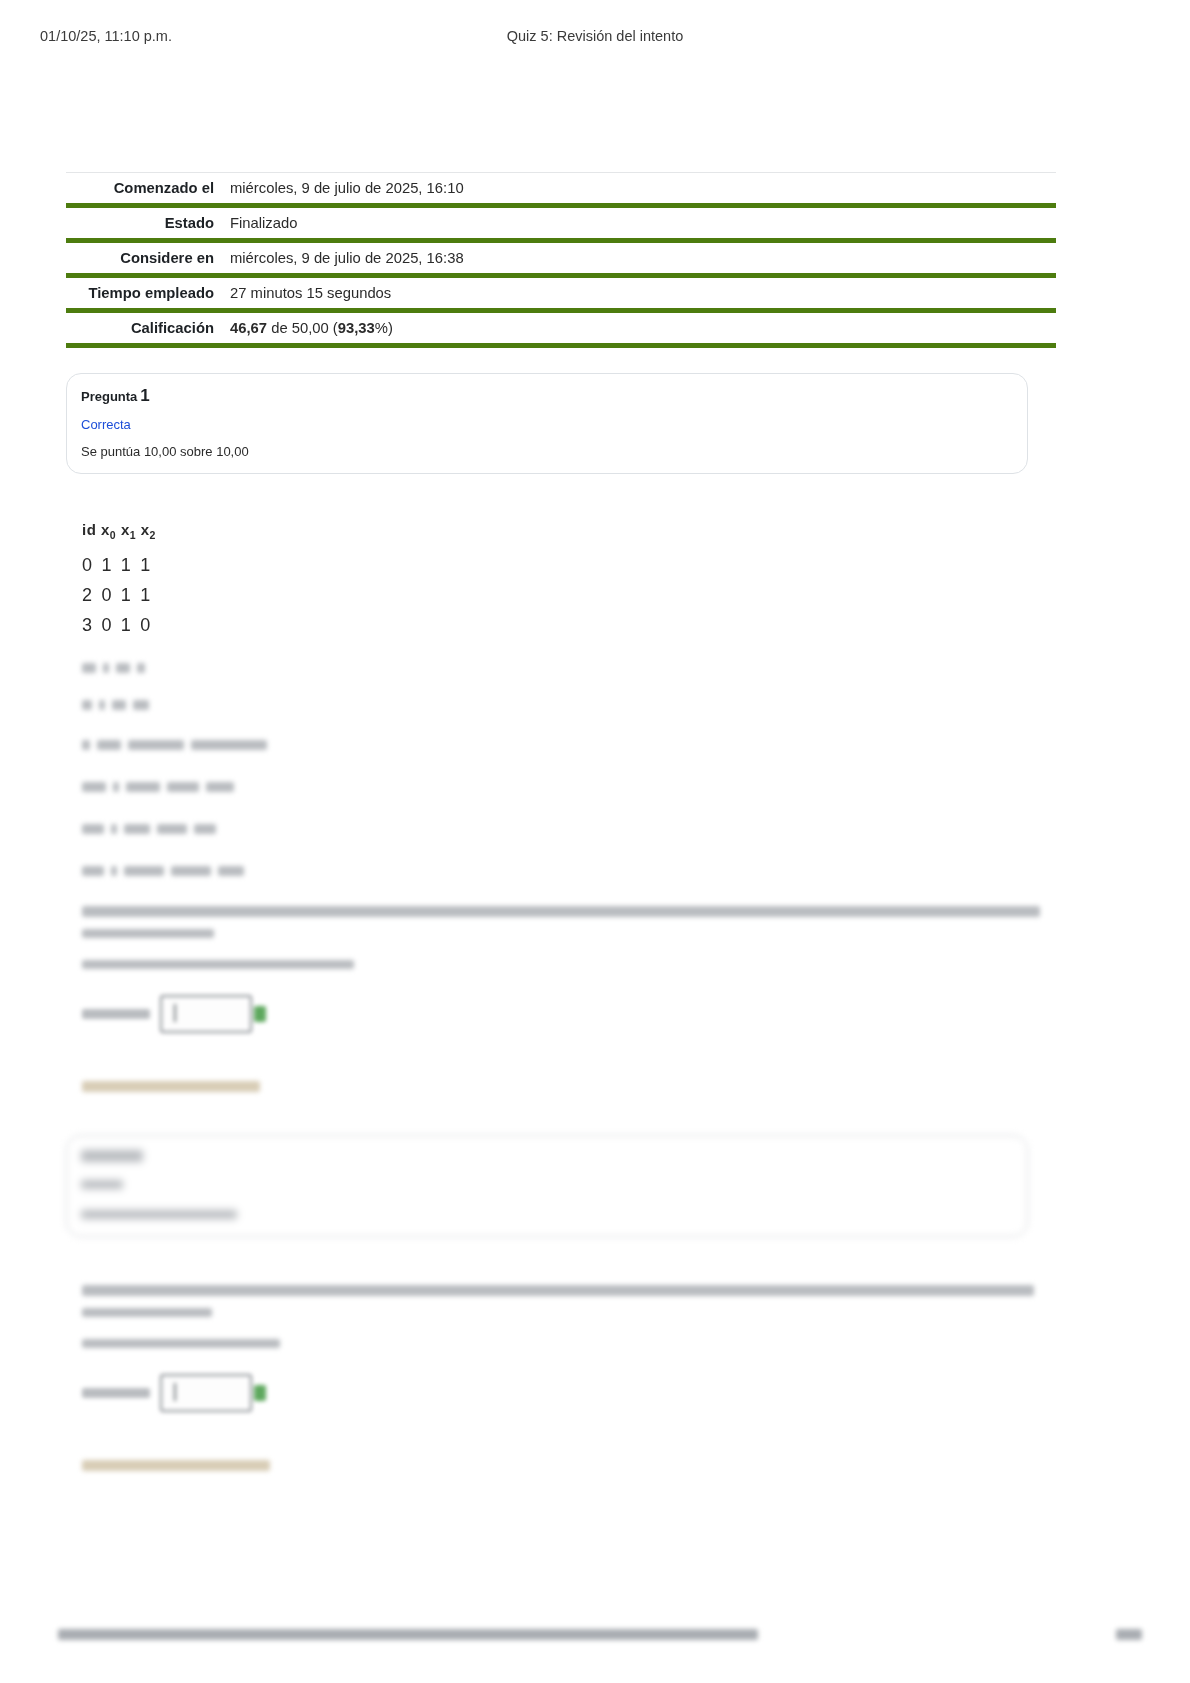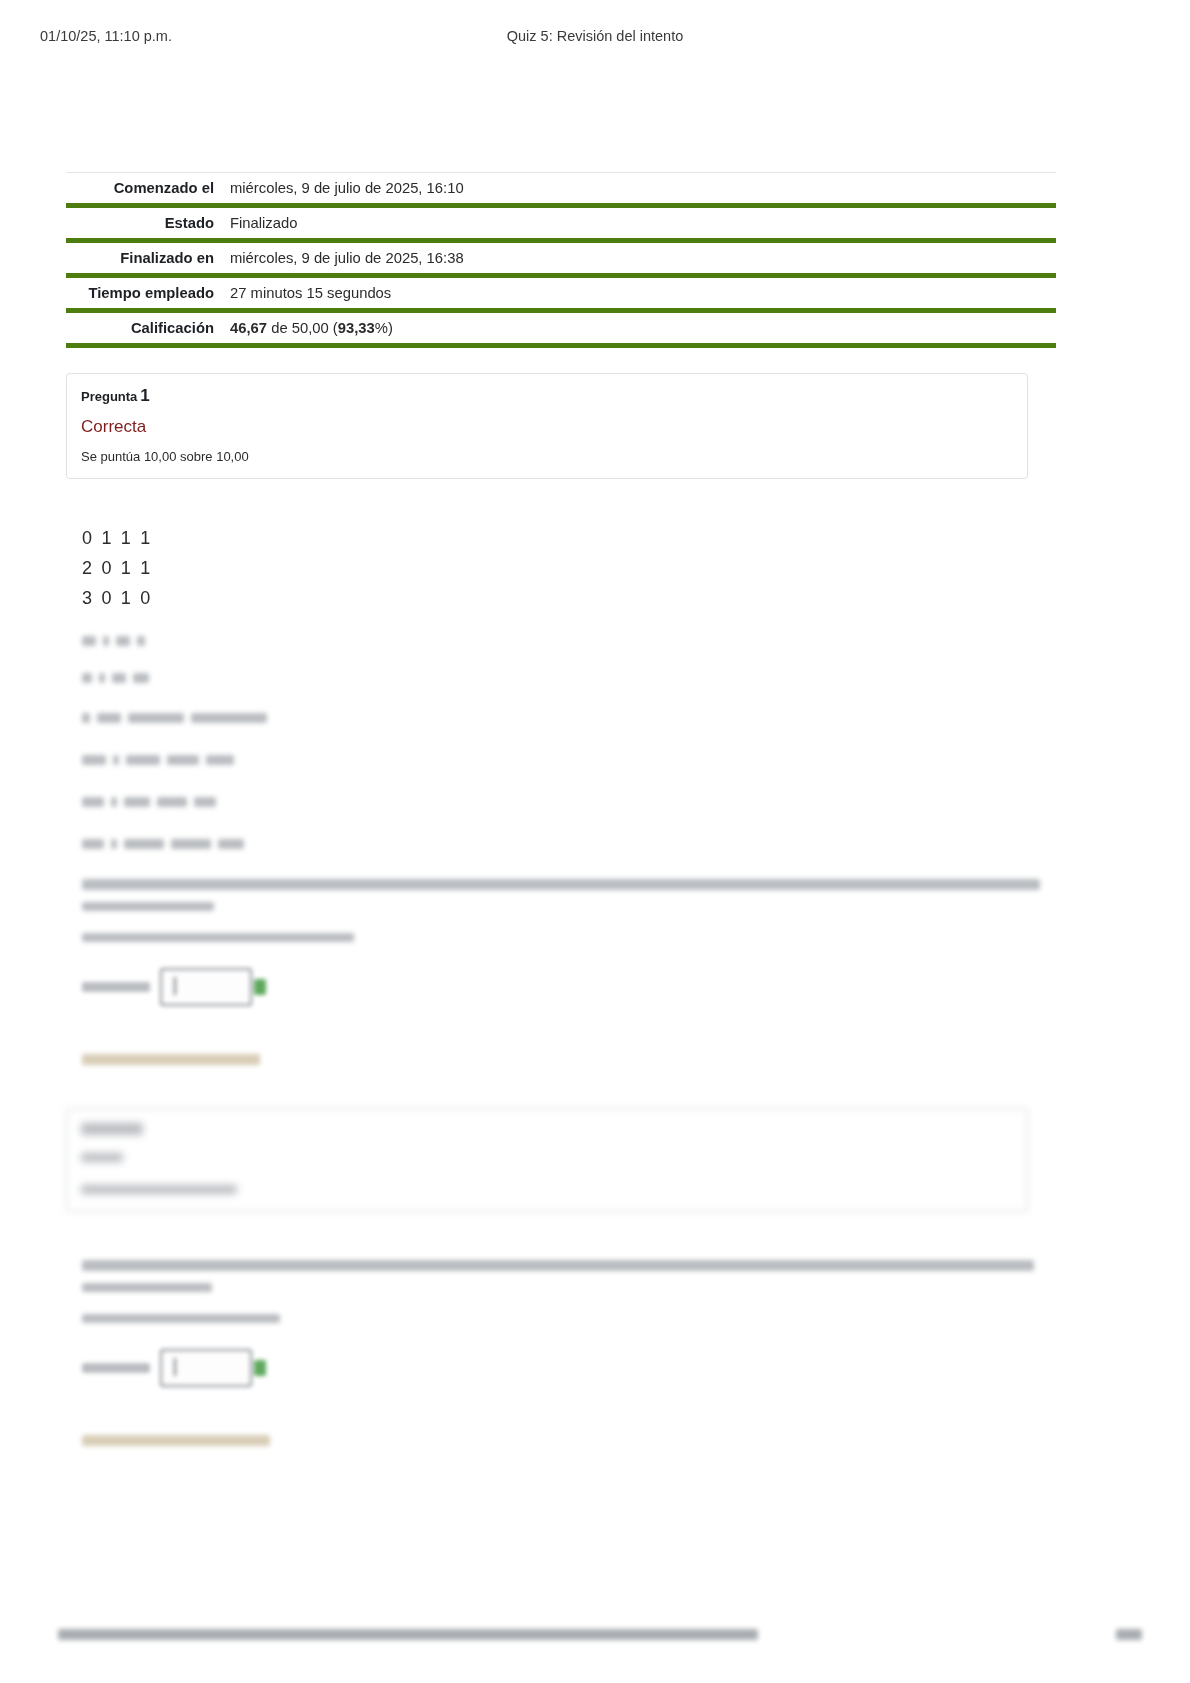--- a/index.html
+++ b/index.html
@@ -77,40 +77,40 @@
   table.summary td {
     text-align: left;
     padding: 7px 0 7px 6px;
     color: #2b2b2b;
   }
 
   
   .qbox {
     margin-top: 25px;
     border: 1px solid #dee2e6;
-    border-radius: 4px;
+    border-radius: 15px;
     background: #fff;
     padding: 12px 14px 14px 14px;
     width: 962px;
     box-sizing: border-box;
   }
   .qbox .qline1 {
     font-size: 13px;
     font-weight: bold;
     color: #1d2125;
   }
   .qbox .qline1 .qnum {
     font-size: 17px;
     font-weight: bold;
     margin-left: 3px;
   }
   .qbox .qstate {
-    font-size: 17px;
+    font-size: 13px;
     margin-top: 11px;
-    color: #7f1d1d;
+    color: #1d4ed8;
   }
   .qbox .qmark {
     font-size: 13px;
     margin-top: 12px;
     color: #2b2b2b;
   }
 
   
   .qbox.blurred {
     filter: blur(3.1px);
@@ -258,21 +258,21 @@
       <tbody>
           <tr>
         <th>Comenzado el</th>
         <td>miércoles, 9 de julio de 2025, 16:10</td>
       </tr>
       <tr>
         <th>Estado</th>
         <td>Finalizado</td>
       </tr>
       <tr>
-        <th>Finalizado en</th>
+        <th>Considere en</th>
         <td>miércoles, 9 de julio de 2025, 16:38</td>
       </tr>
       <tr>
         <th>Tiempo empleado</th>
         <td>27 minutos 15 segundos</td>
       </tr>
       <tr>
         <th>Calificación</th>
         <td>
           <b>46,67</b><span>&nbsp;</span><span>de 50,00 (</span><b>93,33</b><span>%)</span>
@@ -284,20 +284,26 @@
     <div class="qbox">
       <div class="qline1">
         <span>Pregunta</span><span class="qnum">1</span>
       </div>
       <div class="qstate">Correcta</div>
       <div class="qmark">Se puntúa 10,00 sobre 10,00</div>
     </div>
 
     <div class="qbody">
 
+      <div class="datahead">
+        <span>id</span>
+        <span><span>x</span><sub>0</sub></span>
+        <span><span>x</span><sub>1</sub></span>
+        <span><span>x</span><sub>2</sub></span>
+      </div>
 
       <div class="datarow">0  1  1  1</div>
       <div class="datarow">2  0  1  1</div>
       <div class="datarow">3  0  1  0</div>
 
       <div class="blurblock" style="margin-top:14px;">
         <span style="width:14px"></span><span style="width:6px"></span><span style="width:14px"></span><span style="width:8px"></span>
       </div>
       <div class="blurblock" style="margin-top:13px;">
         <span style="width:10px"></span><span style="width:6px"></span><span style="width:14px"></span><span style="width:16px"></span>

